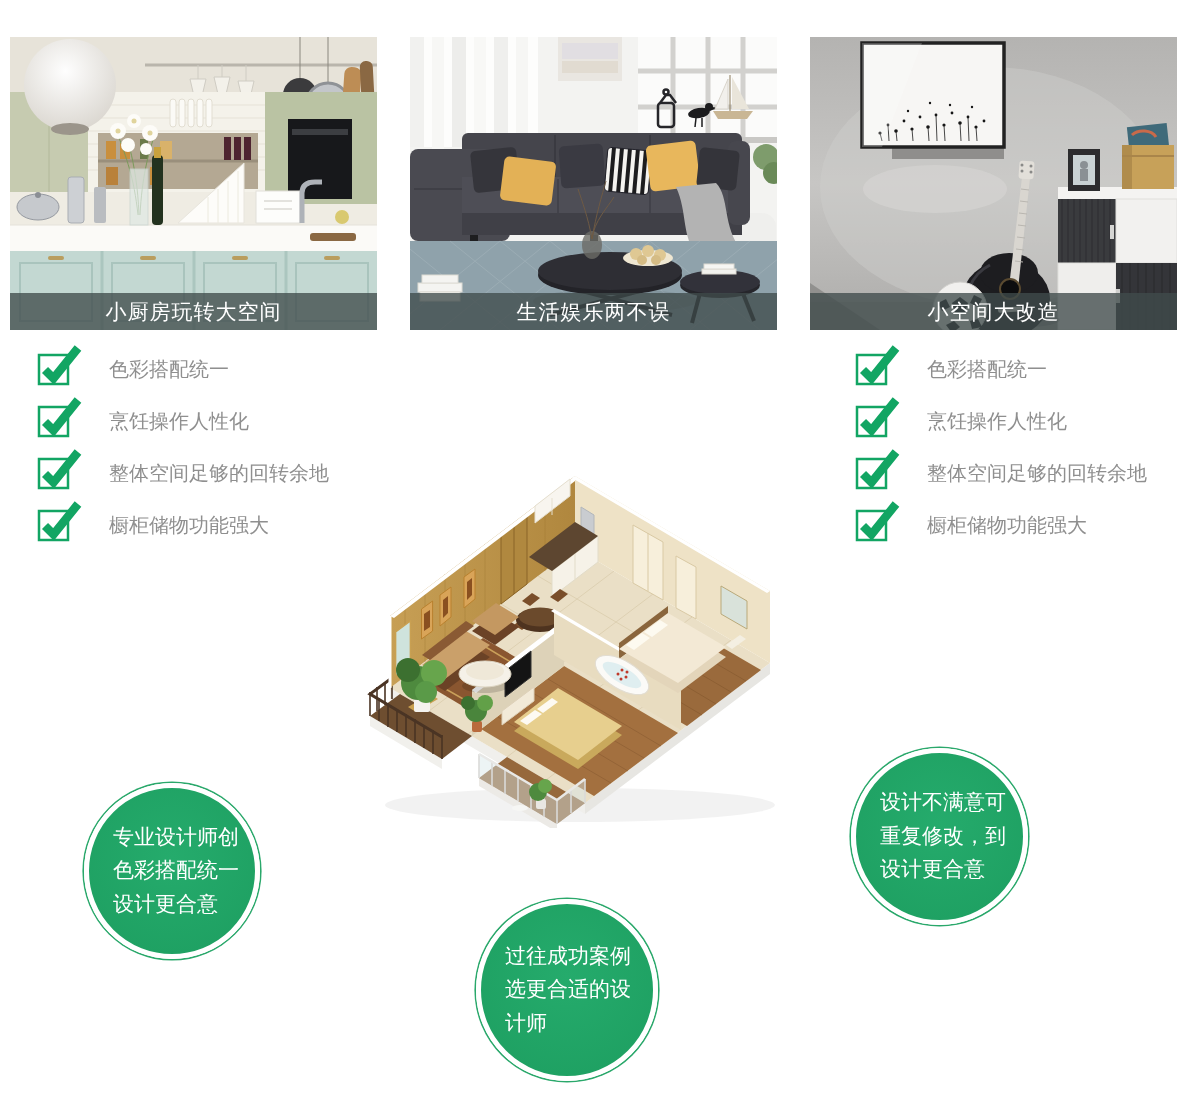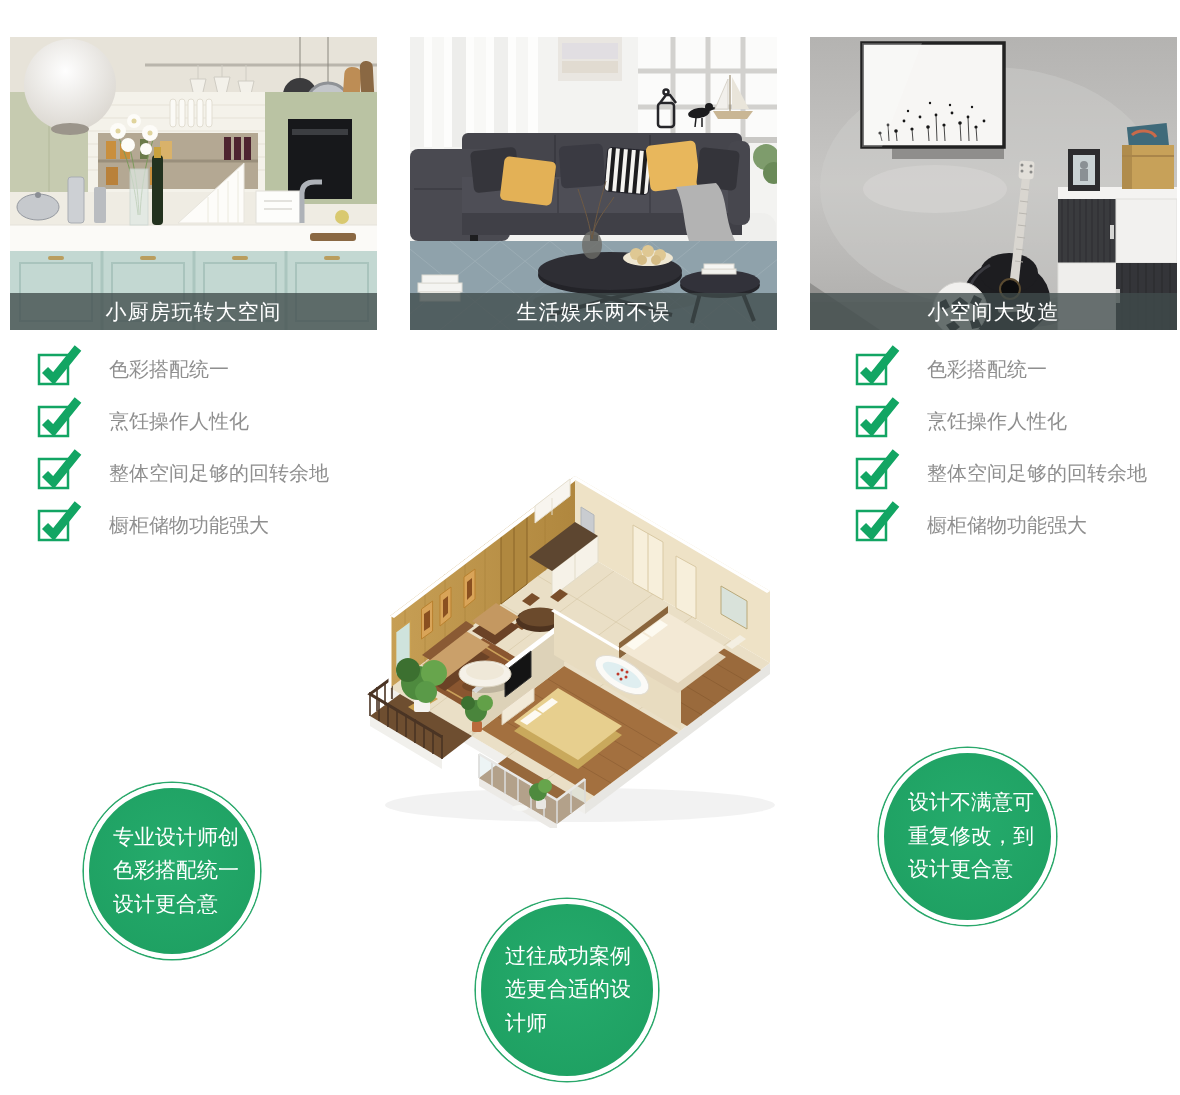--- a/index.html
+++ b/index.html
@@ -26,21 +26,21 @@
 
   
   .bubble{position:absolute;border-radius:50%;
           background:radial-gradient(circle at 50% 42%,#25ab6c,#1d9e60);
           border:5px solid #ffffff;box-shadow:0 0 0 1.6px #2aa86b;
           box-sizing:border-box;display:flex;flex-direction:column;justify-content:center;
           padding-left:24px;color:#ffffff;font-size:21px;line-height:33.5px;}
   .bubble span{white-space:nowrap;}
   .bubble-left{left:84px;top:783px;width:176px;height:176px;}
   .bubble-center{left:476px;top:899px;width:182px;height:182px;}
-  .bubble-right{left:879px;top:748px;width:177px;height:177px;}
+  .bubble-right{left:851px;top:748px;width:177px;height:177px;}
 </style>
 </head>
 <body>
 
 <svg width="0" height="0" style="position:absolute" aria-hidden="true">
  <defs>
   <symbol id="chk" viewBox="0 0 46 42">
     <rect x="2" y="10" width="29" height="29" fill="#ffffff" stroke="#12a563" stroke-width="2.5"></rect>
     <path d="M8 25 L16.5 33.5 L41 3" fill="none" stroke="#12a563" stroke-width="8.5"></path>
   </symbol>

